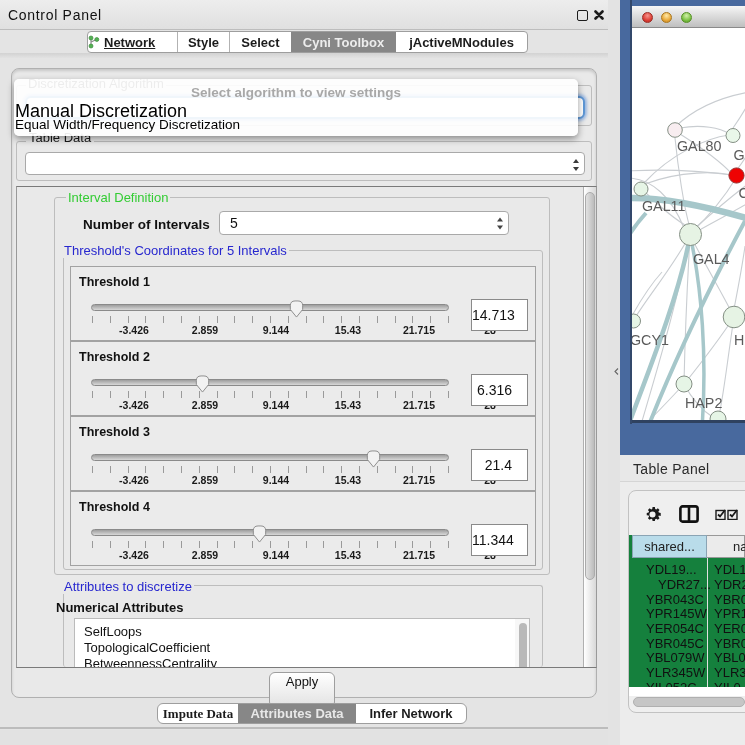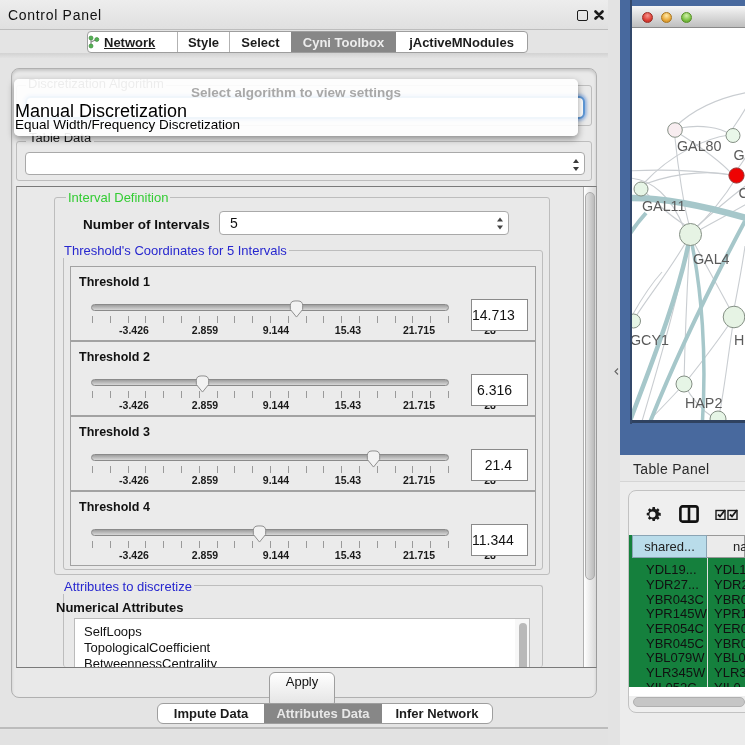--- a/index.html
+++ b/index.html
@@ -175,21 +175,21 @@
   <div style="position:absolute;left:9px;top:5px;font-size:13px;color:#111;">SelfLoops</div>
   <div style="position:absolute;left:9px;top:21px;font-size:13px;color:#111;">TopologicalCoefficient</div>
   <div style="position:absolute;left:9px;top:37px;font-size:13px;color:#111;">BetweennessCentrality</div>
   <div style="position:absolute;right:0;top:0;width:14px;height:49px;background:#f7f7f7;"></div>
   <div style="position:absolute;right:2px;top:4px;width:8px;height:46px;background:#b9b9b9;border-radius:4px 4px 0 0;"></div>
 </div>
 
 <div class="abs" style="left:269px;top:671.5px;width:66px;height:36px;background:linear-gradient(#ffffff,#e2e2e2);border:1px solid #9e9e9e;border-radius:6px;font-size:13px;color:#111;text-align:center;line-height:18px;">Apply</div>
 
 <div class="abs" style="left:157px;top:703px;height:21px;display:flex;border:1px solid #9e9e9e;border-radius:6px;overflow:hidden;background:#fff;font-size:13px;font-weight:bold;color:#1c1c1c;">
-  <div style="width:106px;display:flex;align-items:center;justify-content:center;">Impute Data</div>
+  <div style="width:80px;display:flex;align-items:center;justify-content:center;font-family:Liberation Serif, serif;">Impute Data</div>
   <div style="width:118px;background:#878787;color:#e8e8e8;display:flex;align-items:center;justify-content:center;">Attributes Data</div>
   <div style="width:110px;display:flex;align-items:center;justify-content:center;">Infer Network</div>
 </div>
 
 <div class="abs" style="left:0;top:727px;width:608px;height:2px;background:#bcbcbc;"></div>
 
 <div class="abs" style="left:608px;top:0;width:12px;height:745px;background:#e3e3e3;"></div>
 <svg class="abs" style="left:614px;top:368px;" width="5" height="7" viewBox="0 0 5 7">
     <path d="M4 0.5 L1 3.5 L4 6.5" stroke="#666" stroke-width="1.1" fill="none"></path>
   </svg>
@@ -287,21 +287,21 @@
     <path d="M3 5.5 L5 7.5 L10 1" stroke="#1a1a1a" stroke-width="1.8" fill="none"></path>
   </svg>
 
 <div class="abs" style="left:629px;top:535px;width:116px;height:152px;overflow:hidden;background:#15803d;">
   <div style="position:absolute;left:3px;top:0;width:113px;height:23px;background:#ebebeb;border:1px solid #999;"></div>
   <div style="position:absolute;left:3px;top:0;width:75px;height:23px;background:#b9dcea;border:1px solid #8aa4b4;font-size:13px;color:#222;text-align:center;line-height:22px;">shared...</div>
   <div style="position:absolute;left:104px;top:4px;font-size:13px;color:#222;">nam</div>
   <div style="position:absolute;left:78px;top:23px;width:1px;height:133px;background:#e0e0e0;"></div>
   <div class="row-c1" style="top:27px;">YDL19...</div>
     <div class="row-c2" style="top:27px;">YDL1</div>
-  <div class="row-c1" style="top:42px;">YDR27...</div>
+  <div class="row-c1" style="top:42px;margin-left:12px;">YDR27...</div>
     <div class="row-c2" style="top:42px;">YDR2</div>
   <div class="row-c1" style="top:57px;">YBR043C</div>
     <div class="row-c2" style="top:57px;">YBR0</div>
   <div class="row-c1" style="top:71px;">YPR145W</div>
     <div class="row-c2" style="top:71px;">YPR1</div>
   <div class="row-c1" style="top:86px;">YER054C</div>
     <div class="row-c2" style="top:86px;">YER0</div>
   <div class="row-c1" style="top:101px;">YBR045C</div>
     <div class="row-c2" style="top:101px;">YBR0</div>
   <div class="row-c1" style="top:115px;">YBL079W</div>

